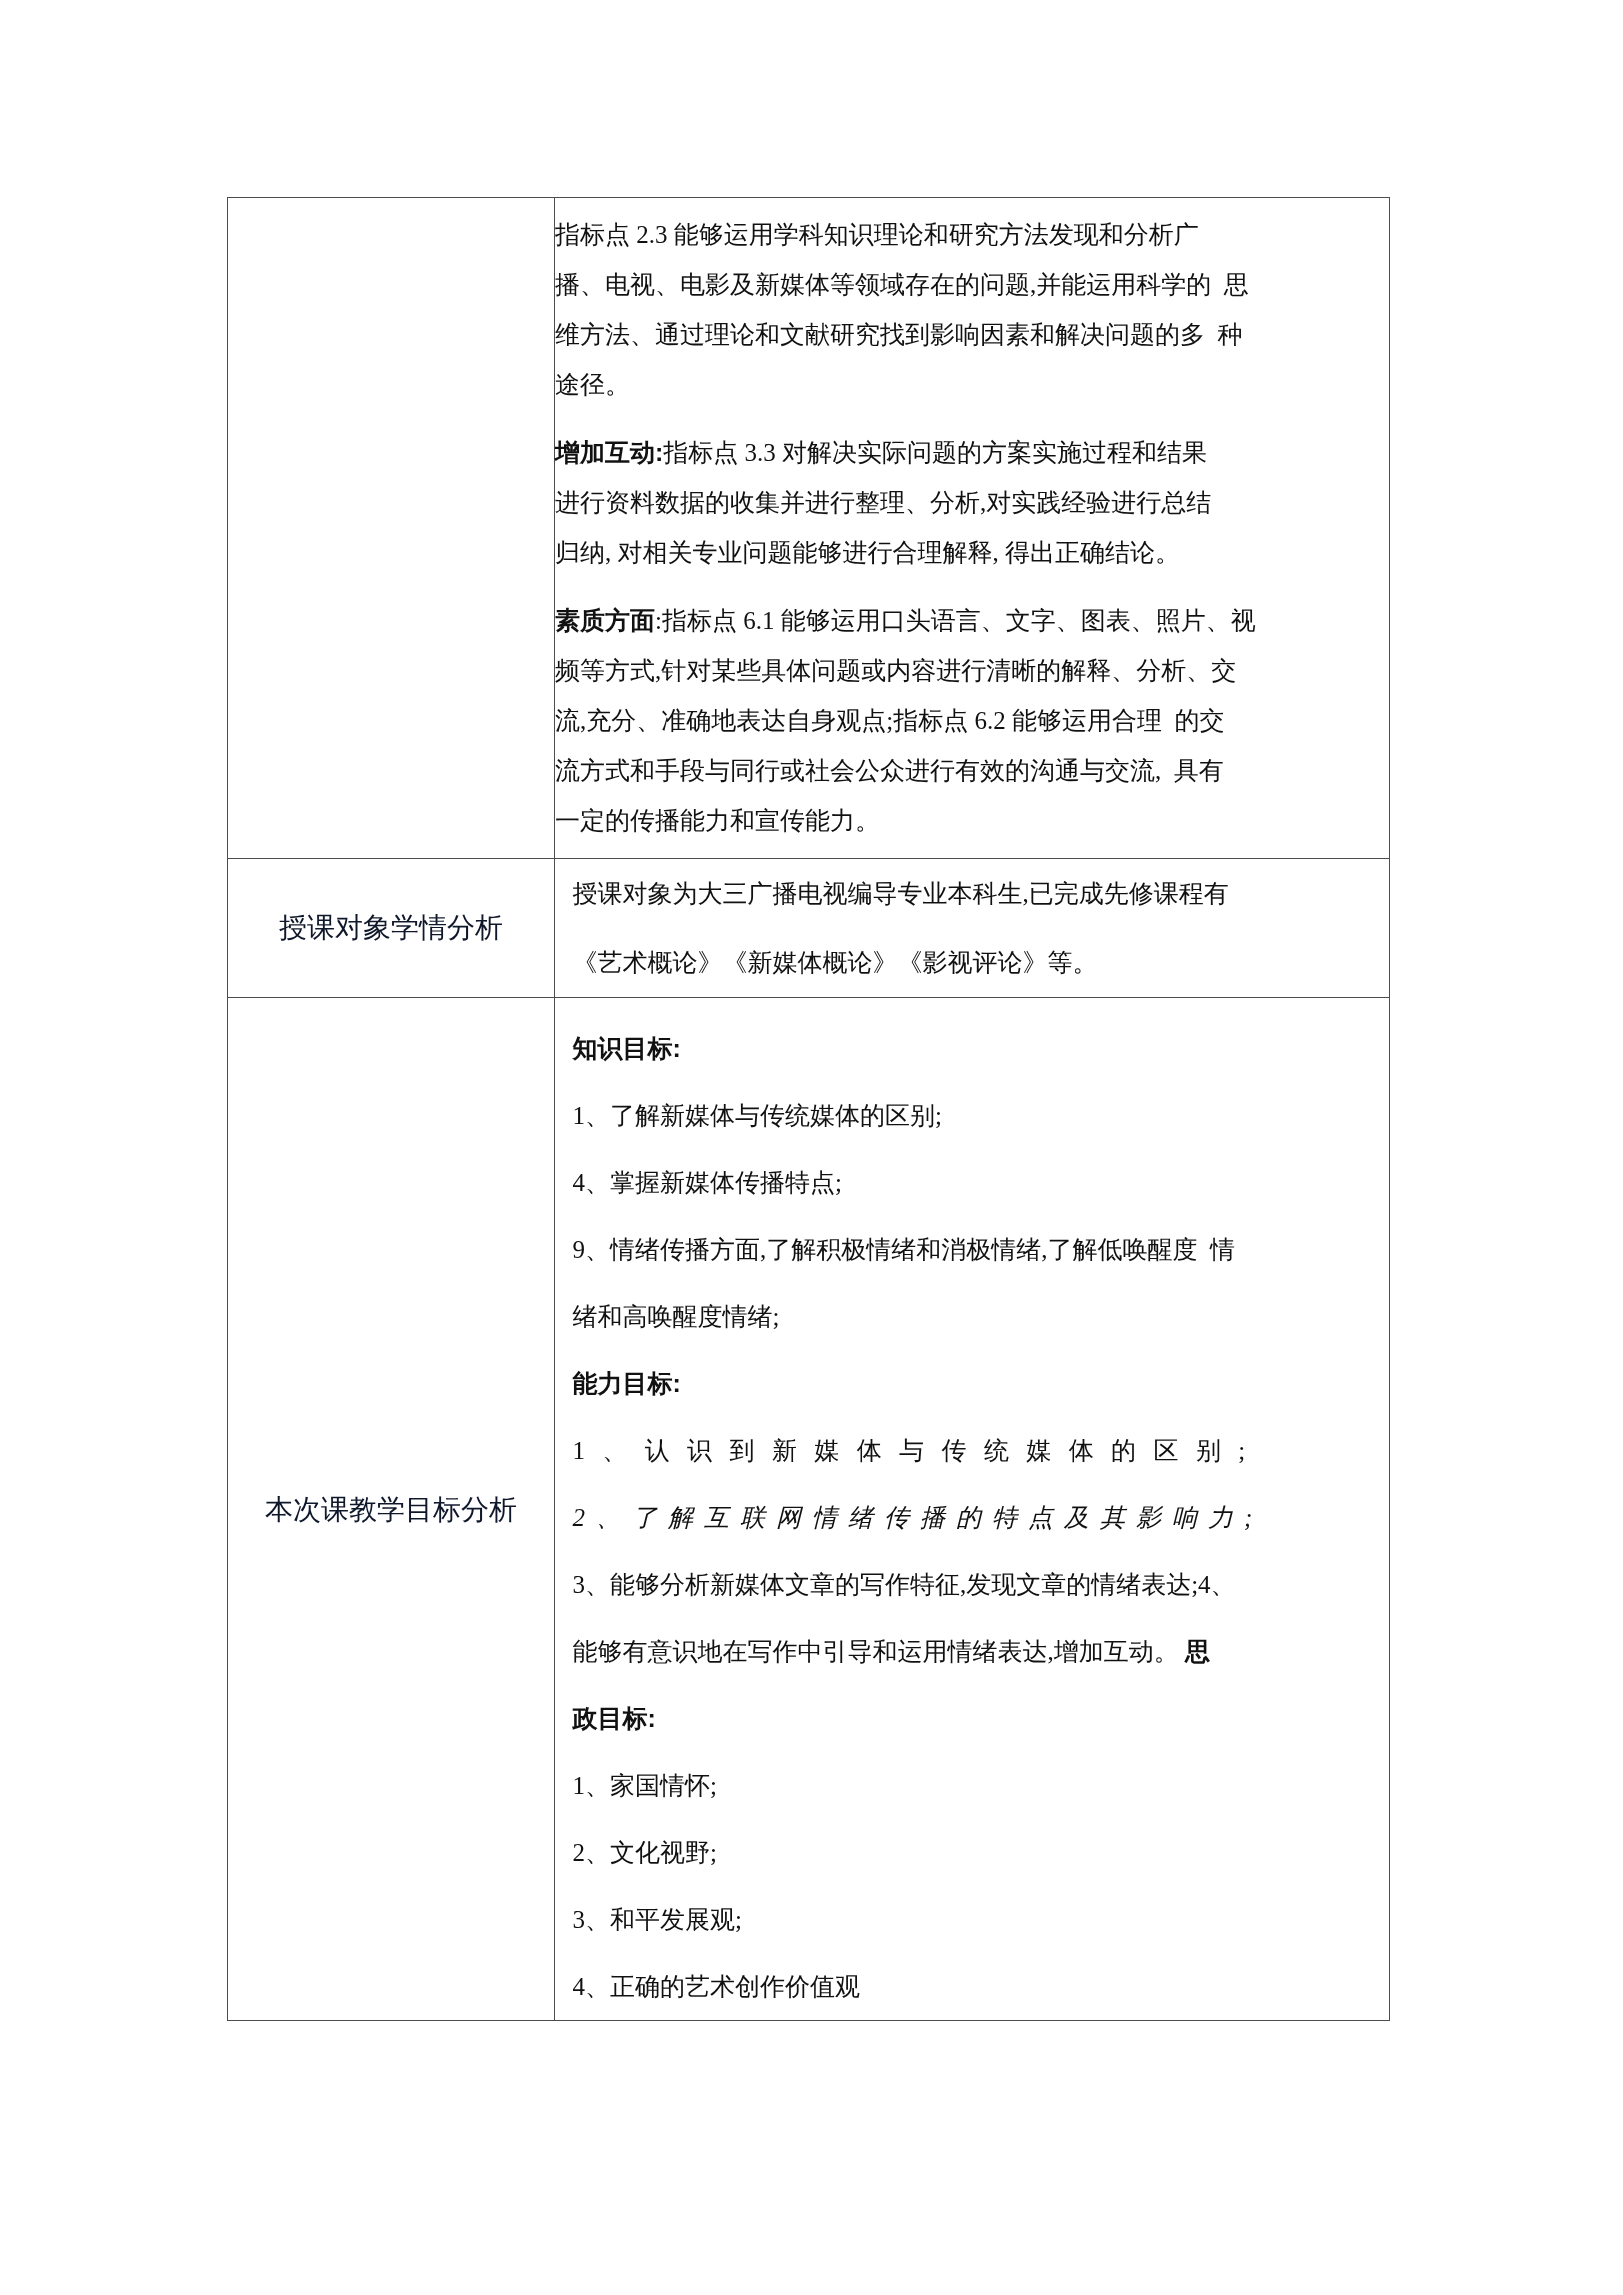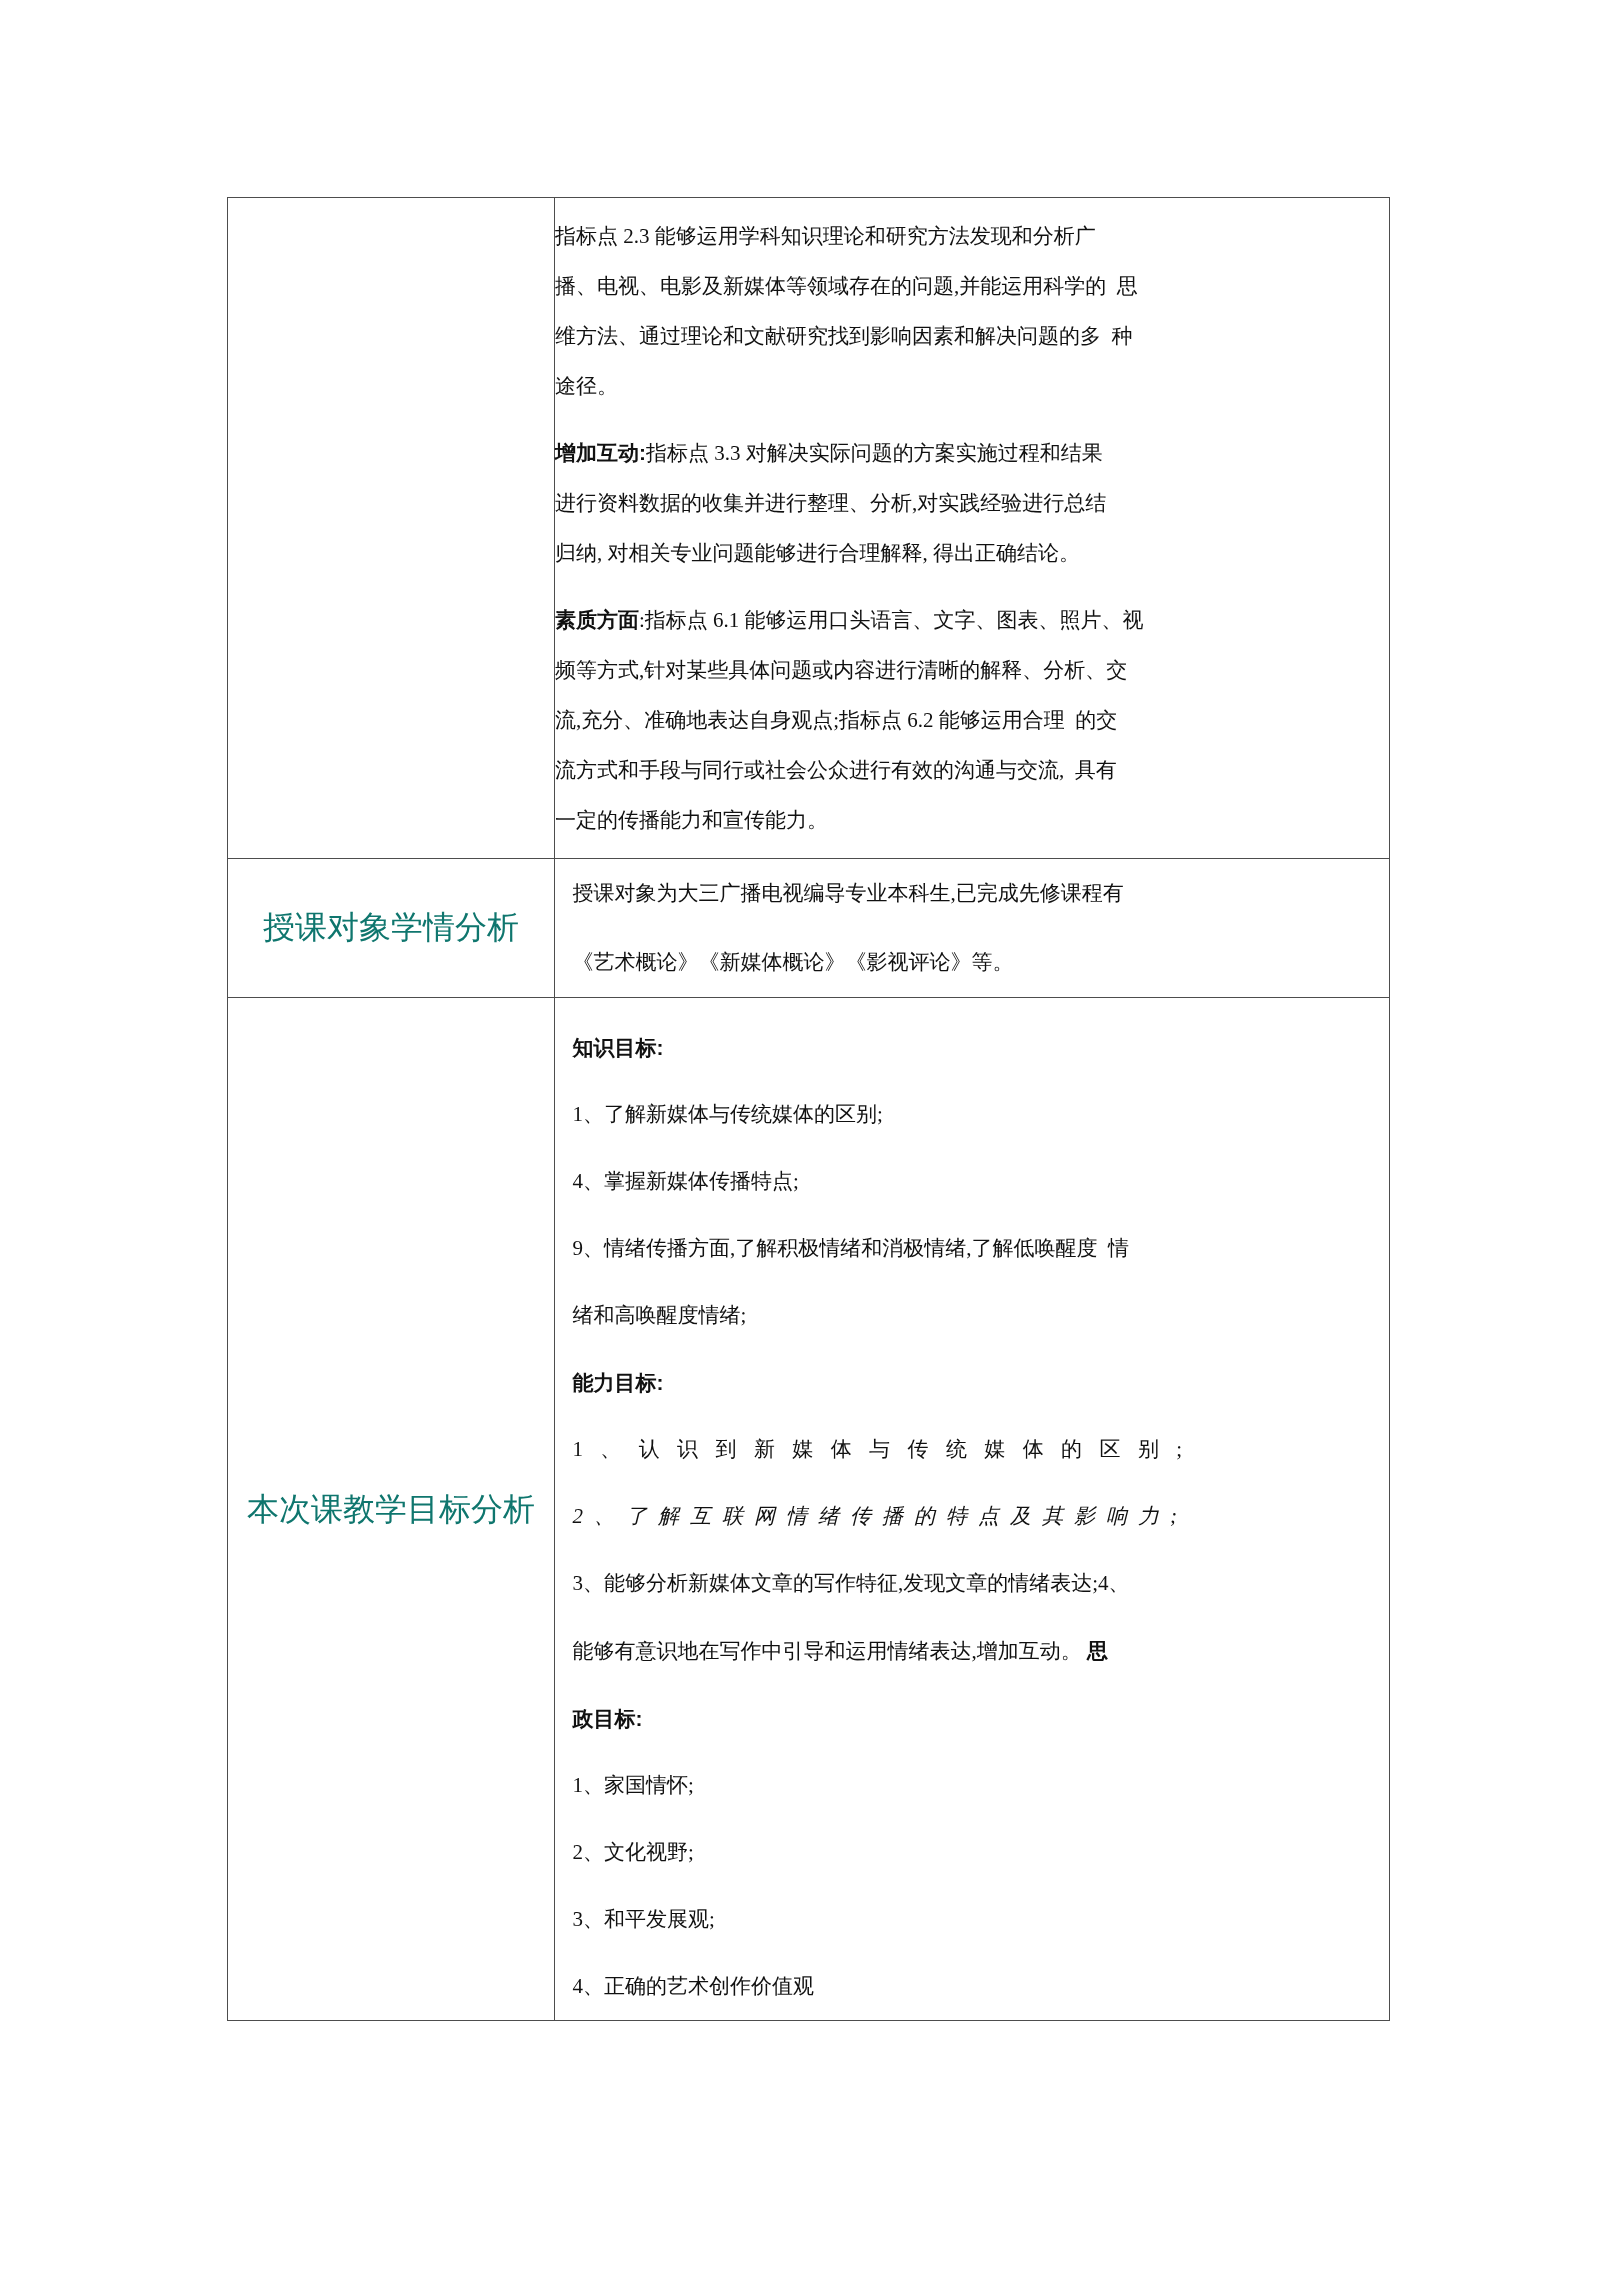--- a/index.html
+++ b/index.html
@@ -21,30 +21,30 @@
     vertical-align:middle;
     padding:0;
   }
   col.c1{width:327px;}
   col.c2{width:835px;}
   tr.r1{height:661px;}
   tr.r2{height:138px;}
   tr.r3{height:1023px;}
   td.label-cell{
     text-align:center;
-    font-size:32px;
-    color:#0f766e;
+    font-size:28px;
+    color:#0f172a;
     font-family:Liberation Serif, serif;
   }
   td.label-top{vertical-align:top;padding-top:17.4px;}
   td.label-top span{line-height:67px;}
   td.content-cell{
     vertical-align:top;
     padding:11px 14.3px 0 17.4px;
-    font-size:21px;
+    font-size:25px;
   }
   .para{
     margin:0 0 16.6px 0;
     line-height:50px;
     white-space:pre-wrap;
   }
   .para:last-child{margin-bottom:0;}
   .hd{
     font-family:"Liberation Sans","DejaVu Sans",sans-serif;
     font-weight:bold;

